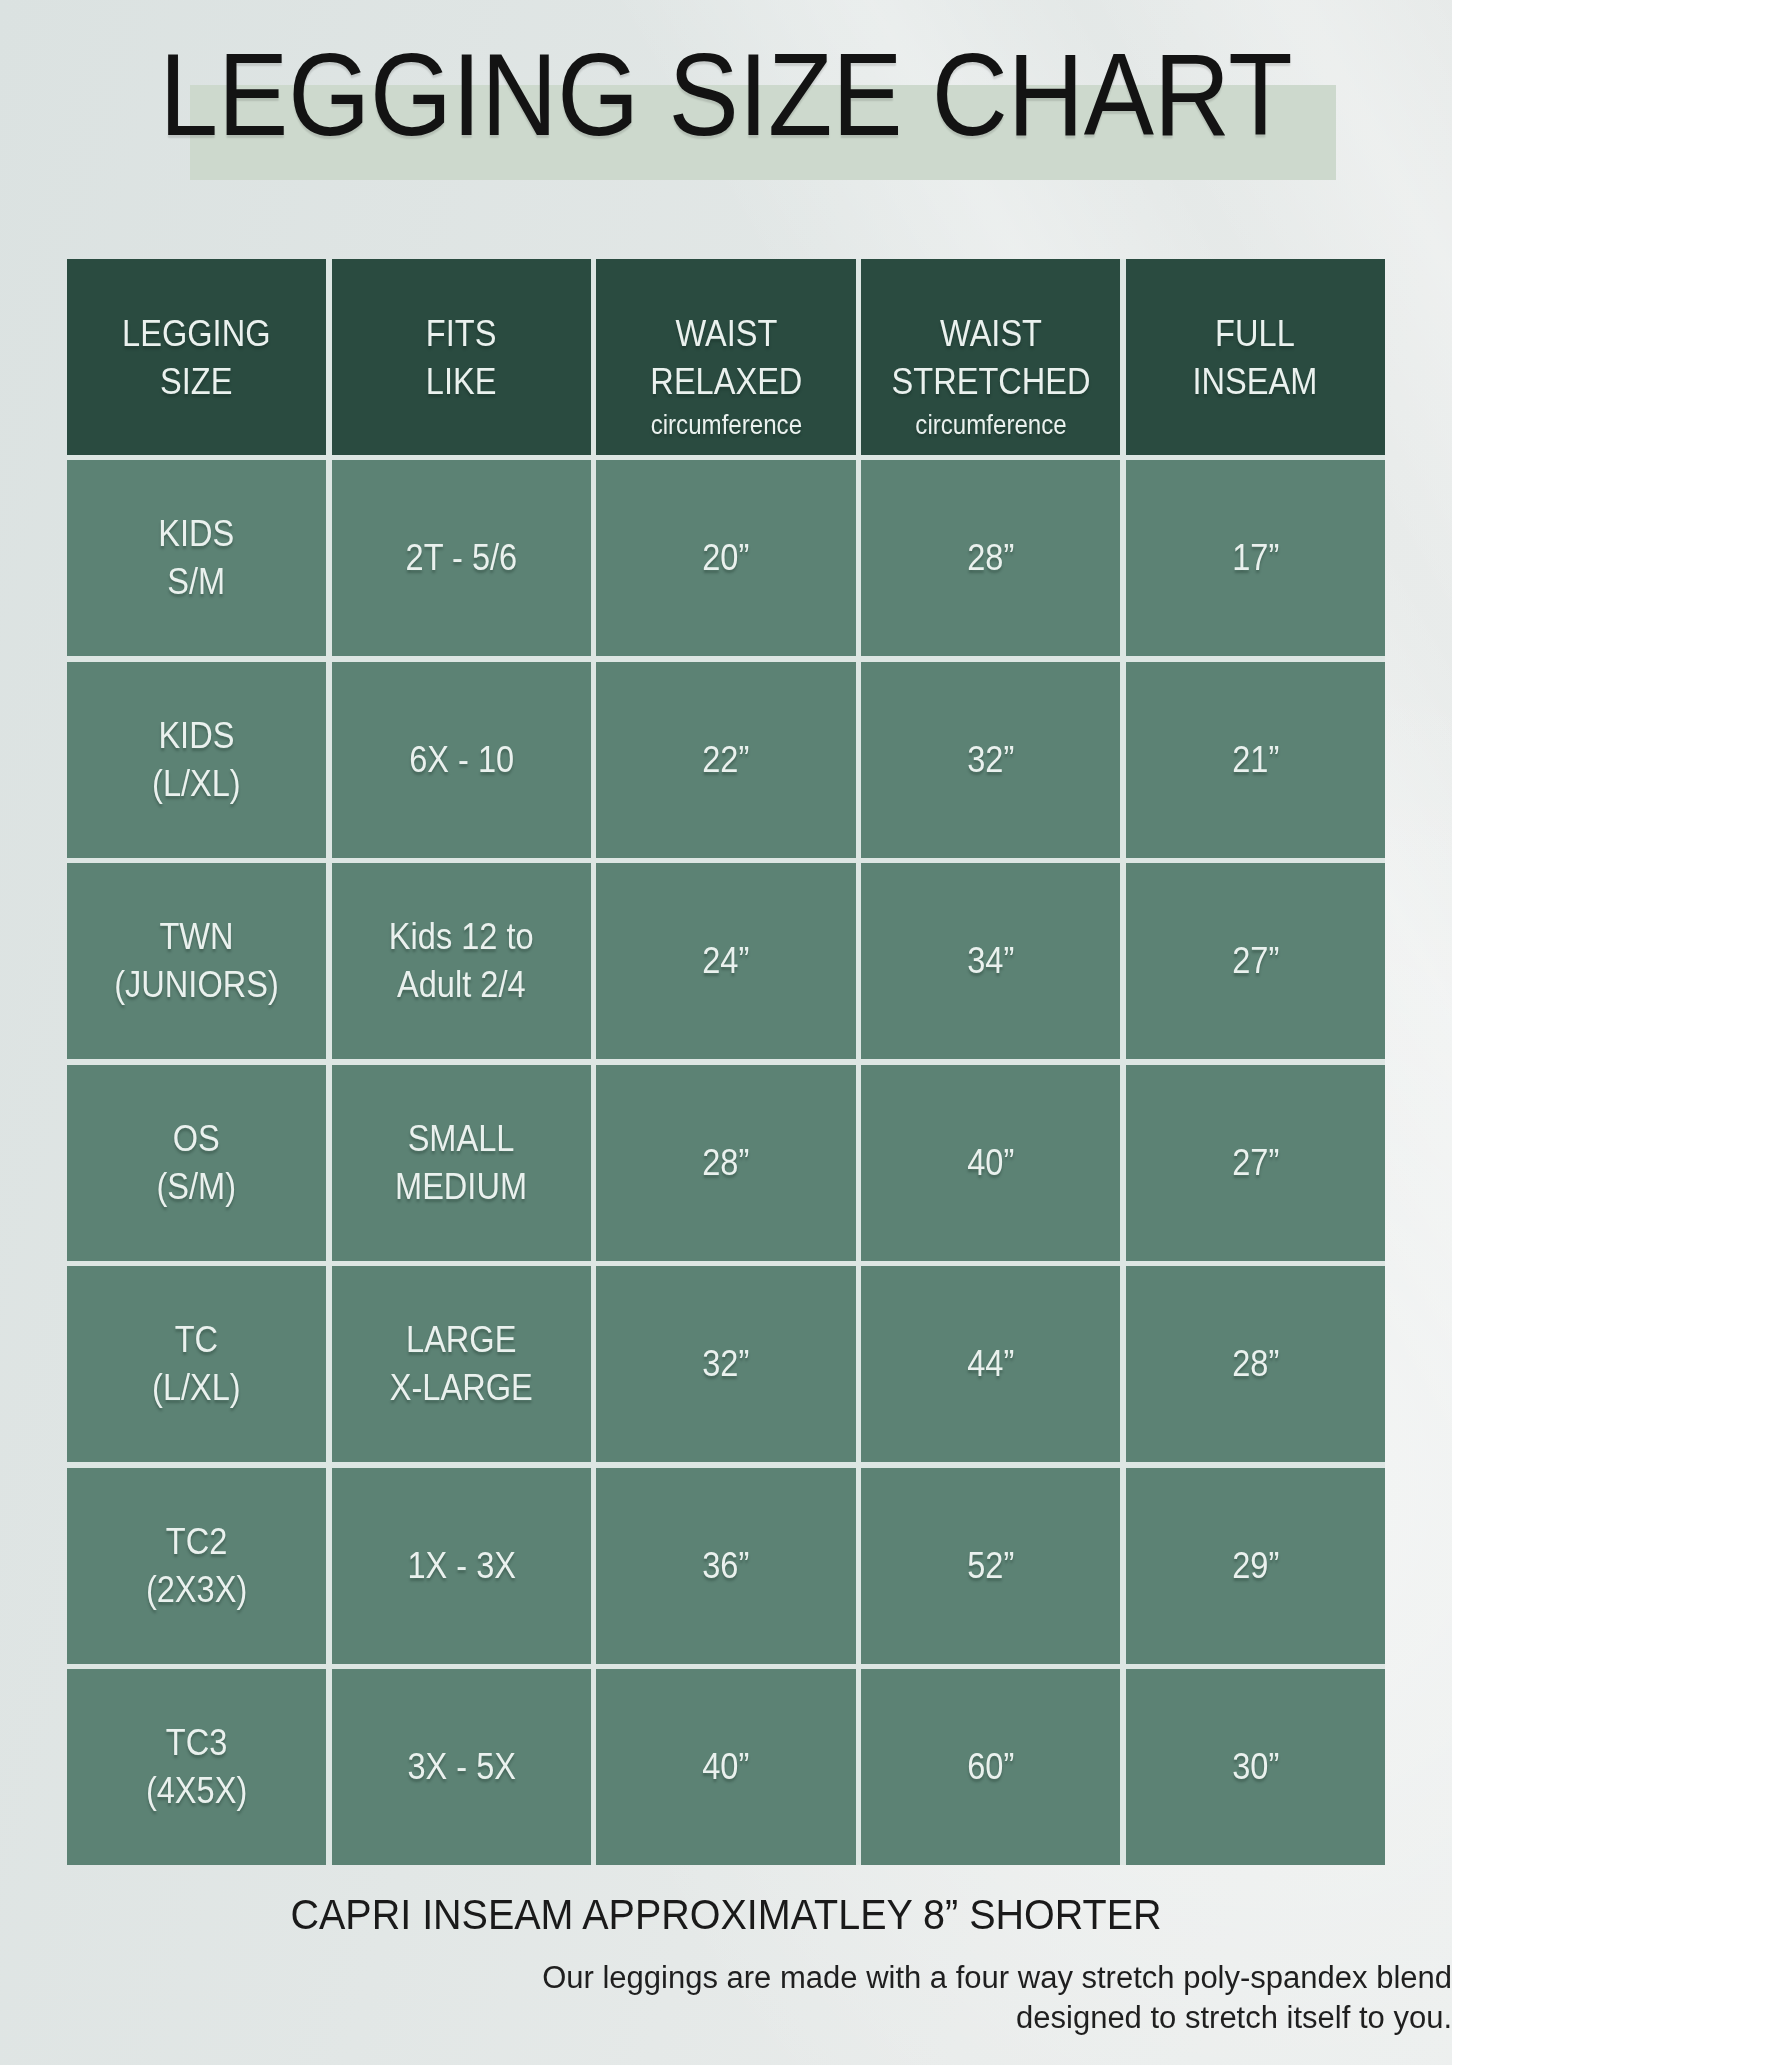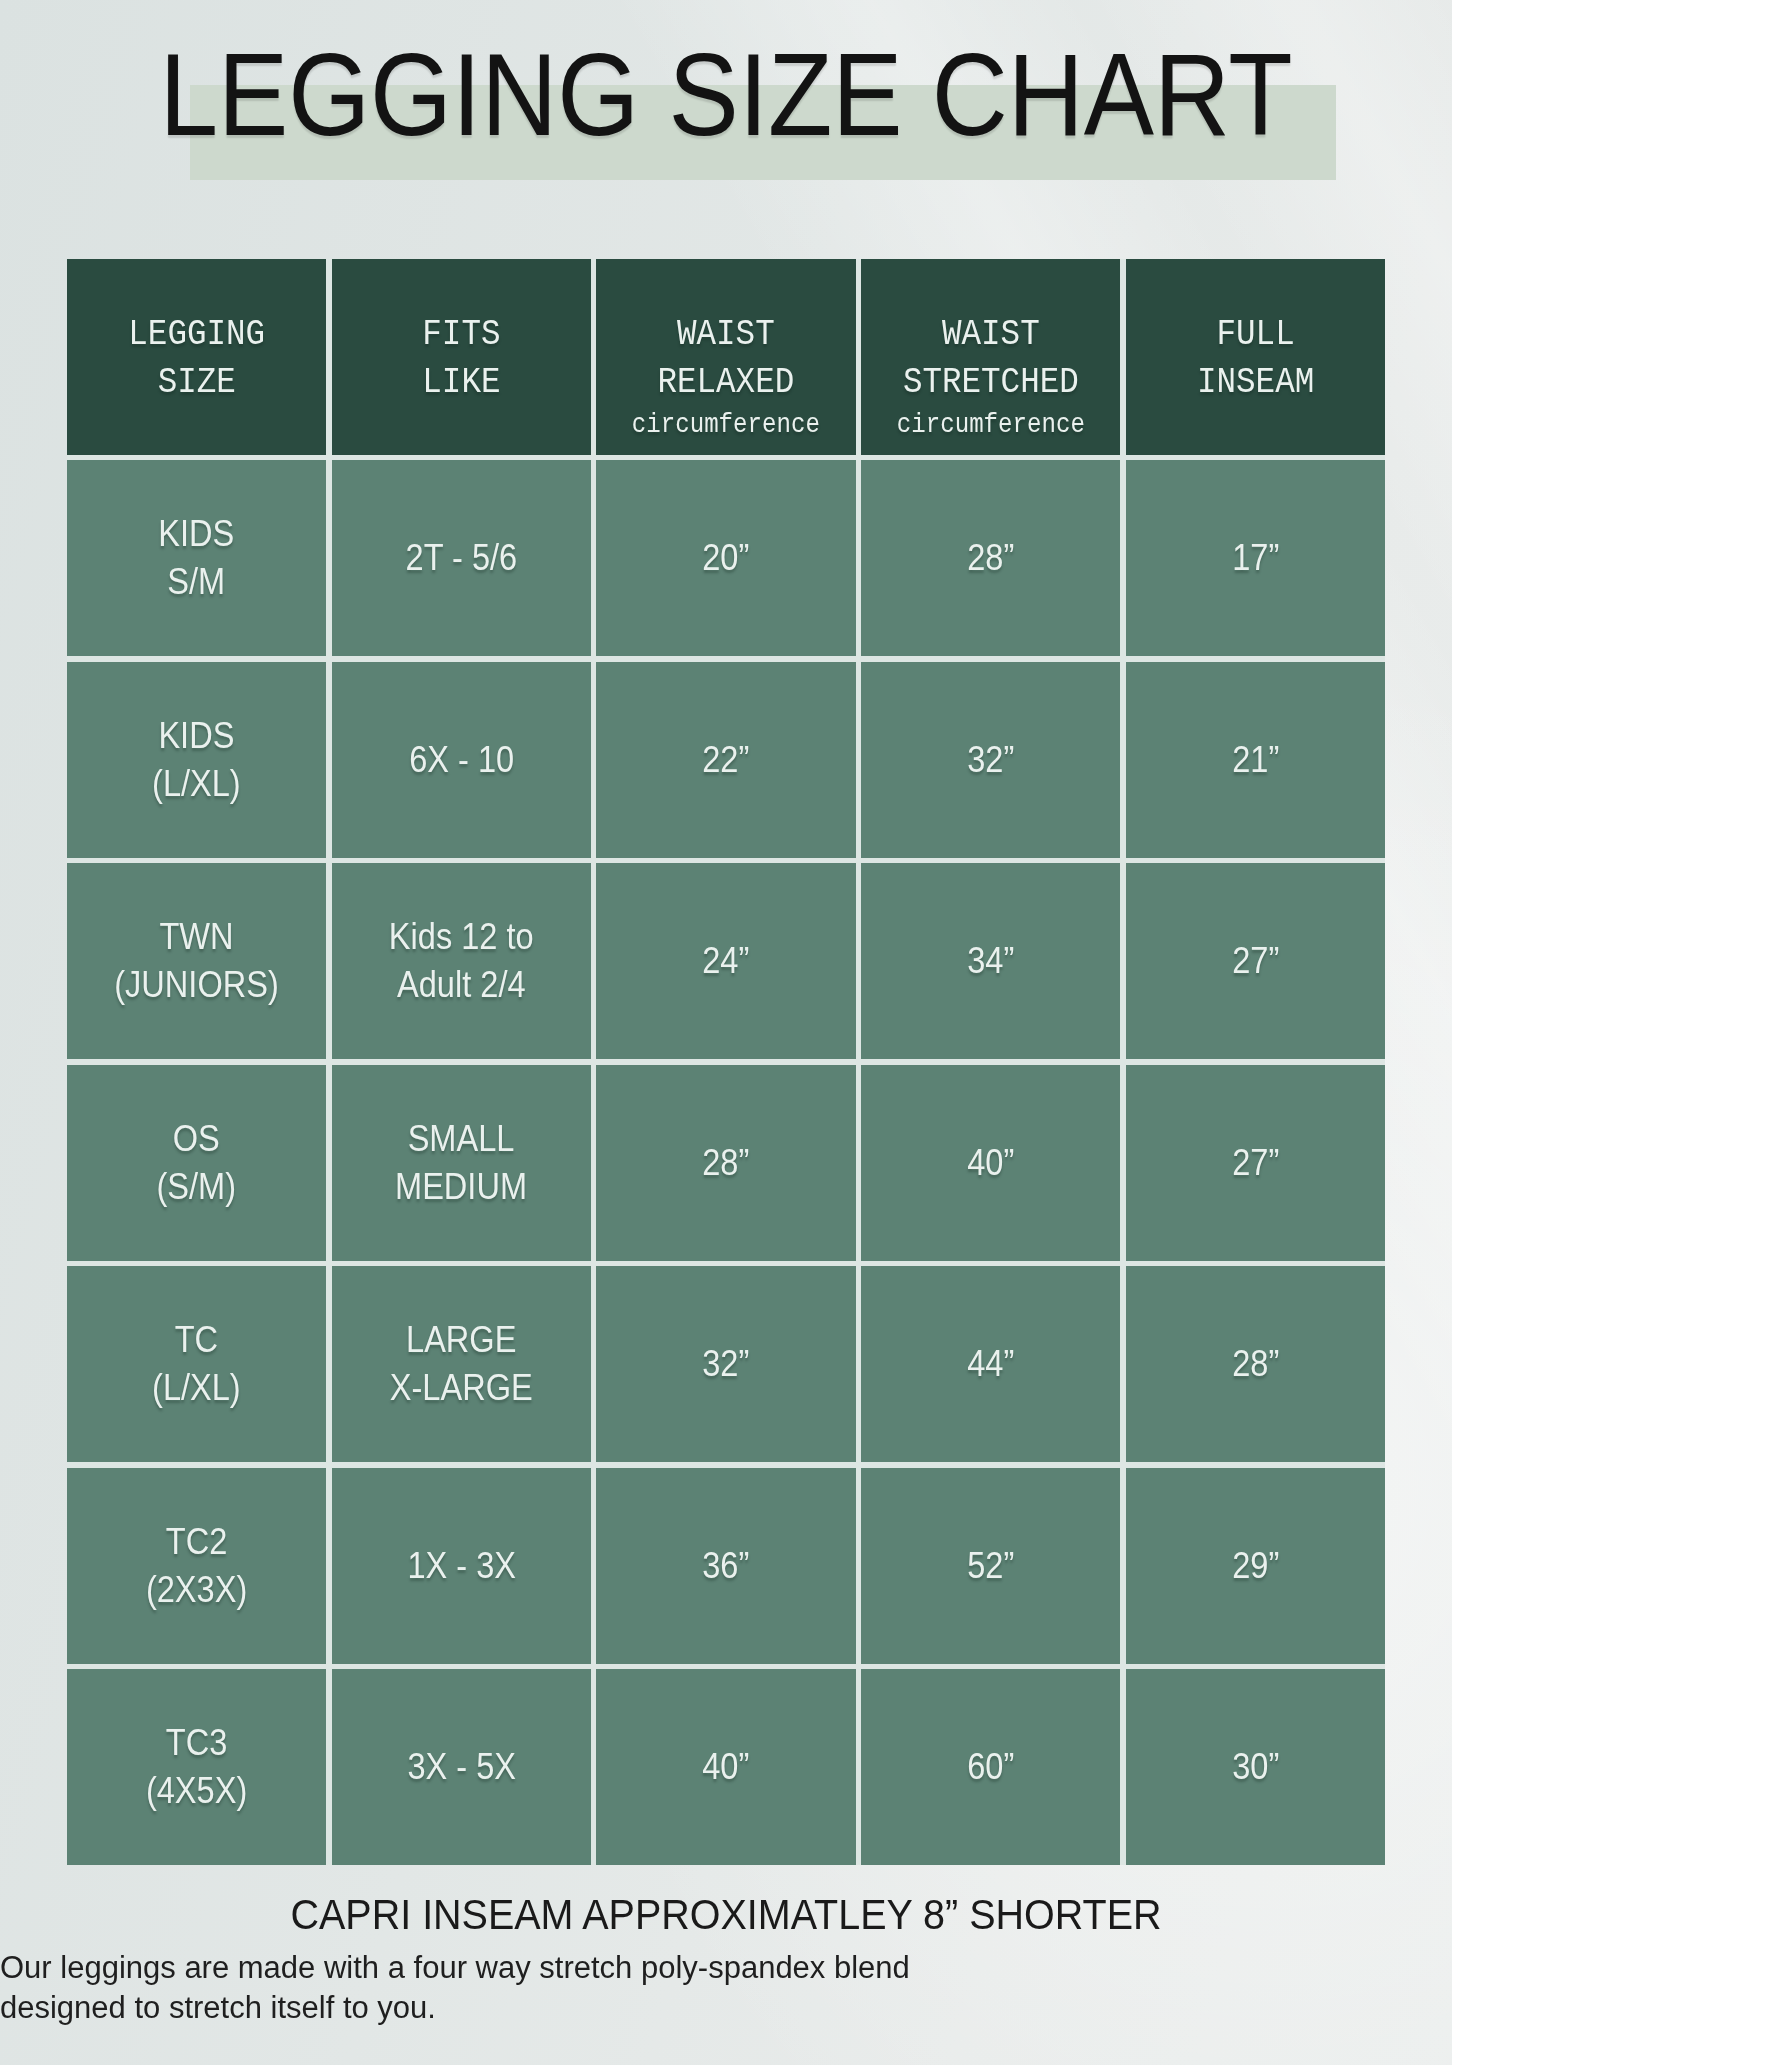--- a/index.html
+++ b/index.html
@@ -61,21 +61,20 @@
     color: #eaf1ee;
     font-size: 37px;
     line-height: 48px;
     text-shadow: 0 2.7px 2.7px rgba(10, 30, 22, 0.28);
   }
   .cell.head {
     background: #2a4b40;
     justify-content: flex-start;
     padding-top: 51px;
     box-sizing: border-box;
-    font-family: Liberation Mono, monospace;
   }
   .squeeze {
     display: block;
     transform: scaleX(0.88);
     white-space: nowrap;
   }
   .sub {
     font-size: 27.4px;
     line-height: 35px;
     margin-top: 1.8px;
@@ -83,22 +82,22 @@
   .footnote {
     margin-top: 24px;
     text-align: center;
     font-size: 42px;
     line-height: 51px;
     color: #1a1a1a;
     transform: scaleX(0.94);
     white-space: nowrap;
   }
   .description {
-    margin-top: 8px;
-    text-align: left;
+    margin-top: 18px;
+    text-align: right;
     font-size: 31px;
     line-height: 40px;
     color: #1f1f1f;
   }
 </style>
 </head>
 <body>
 
 <div class="page">
 

